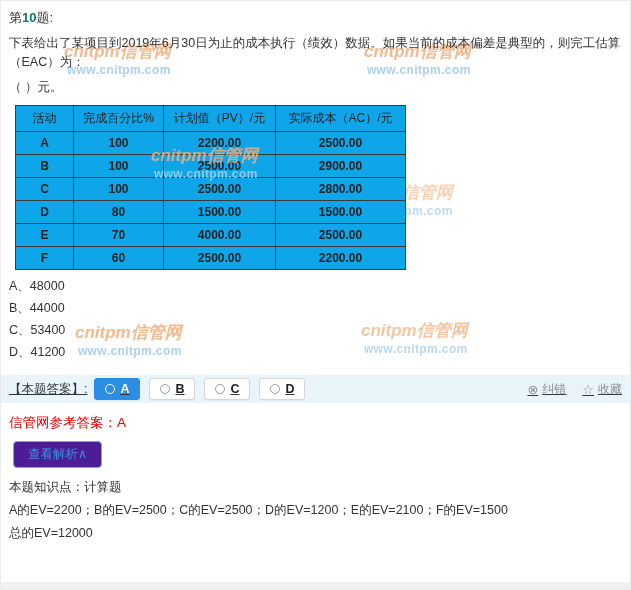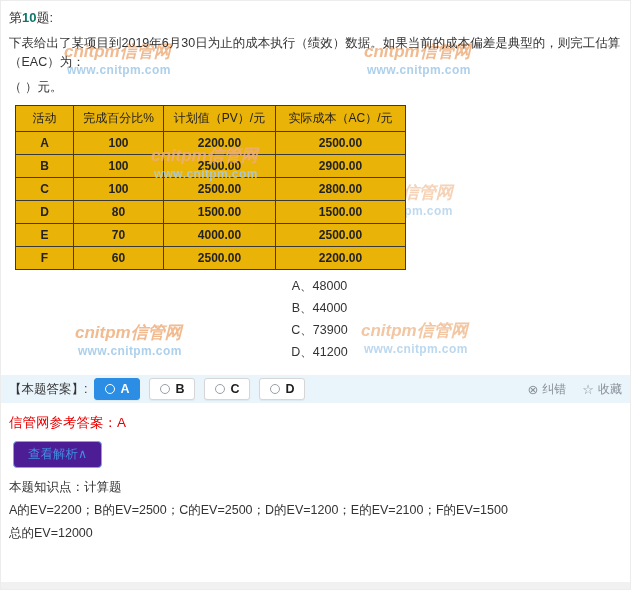--- a/index.html
+++ b/index.html
@@ -23,35 +23,35 @@
   .wm-6 { left:360px; top:318px; }
   .wm-6 .wm-logo { opacity:.7; } .wm-6 .wm-url { opacity:.75; }
 
   .q-header { padding:8px 8px 0 8px; font-size:13px; position:relative; z-index:2; }
   .q-number { color:#0f766e; font-weight:bold; }
   .q-text  { padding:7px 8px 0 8px; line-height:19px; position:relative; z-index:2; }
   .q-text2 { padding:6px 8px 0 8px; line-height:18px; position:relative; z-index:2; }
 
   
   .tbl-wrap { position:relative; z-index:2; margin:9px 0 0 14px; width:392px; }
-  table.cost { border-collapse:collapse; background:#eab308; width:390px; table-layout:fixed; }
+  table.cost { border-collapse:collapse; background:#0ea5e9; width:390px; table-layout:fixed; }
   table.cost td, table.cost th {
     border:1px solid #3a3a3a; text-align:center; vertical-align:middle;
     font-size:12px; color:#222; height:23px; padding:0 2px; font-weight:normal;
   }
   table.cost tr.hdr th { height:26px; }
   table.cost td.num, table.cost td.act { font-weight:bold; }
   
-  .options { margin:5px 0 12px 8px; position:relative; z-index:2;text-align:center; }
+  .options { margin:5px 0 12px 8px; position:relative; z-index:2; }
   .option-line { line-height:22px; color:#333; }
 
   
   .answer-bar {
     position:relative; z-index:2; margin-top:6px; height:28px; width:631px;
-    background:#e9f4fb; display:flex; align-items:center; padding:0 10px 0 8px;
+    background:#e9f4fb; display:flex; align-items:center; padding:0 10px 0 8px;text-decoration:underline;
   }
   .answer-label { color:#333; margin-right:7px; }
   .choice-btn {
     display:flex; align-items:center; justify-content:center; gap:5px;
     width:46px; height:22px; margin-right:9px; background:#fff;
     border:1px solid #d6d6d6; border-radius:3px; cursor:pointer;
     font-weight:bold; font-size:12.5px; color:#1e1e1e;
     box-shadow:0 1px 1px rgba(0,0,0,.05);
   }
   .choice-btn .radio { width:10px; height:10px; border:1px solid #9aa0a6; border-radius:50%; background:#fff; }
@@ -168,21 +168,21 @@
         </tbody>
       <tbody>
       </tbody>
     </table>
   </div>
 
   
   <div class="options">
     <div class="option-line">A、48000</div>
     <div class="option-line">B、44000</div>
-    <div class="option-line">C、73900</div>
+    <div class="option-line">C、53400</div>
     <div class="option-line">D、41200</div>
   </div>
 
   
   <div class="answer-bar">
     <span class="answer-label">【本题答案】:</span>
     <div class="choice-btn selected">
       <span class="radio"></span>
       <span>A</span>
     </div>

